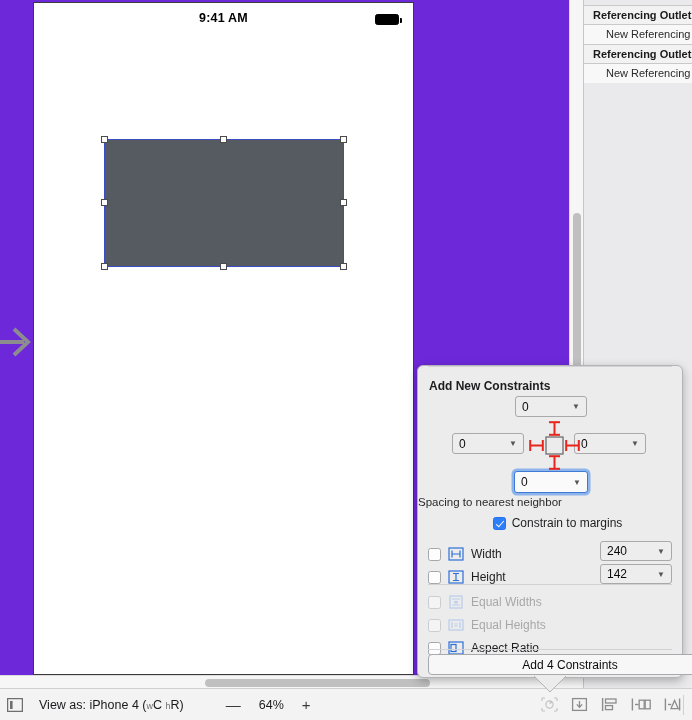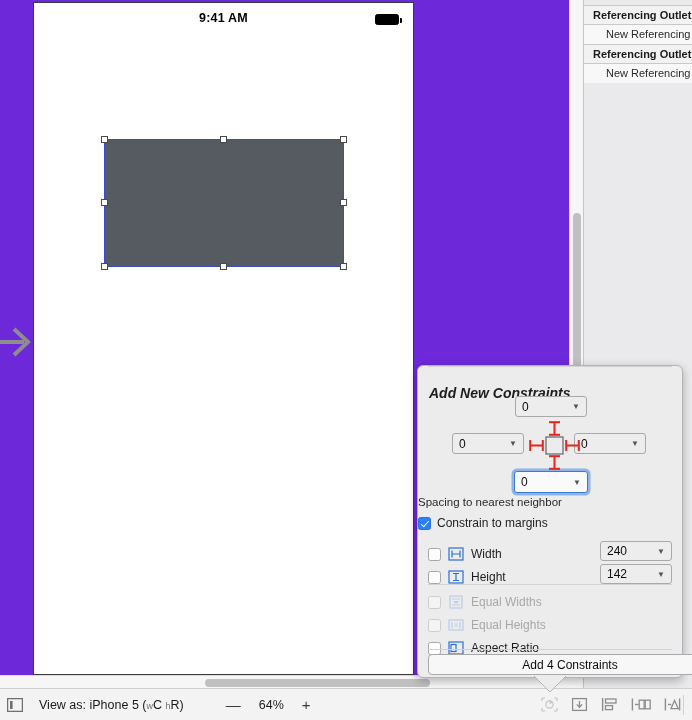--- a/index.html
+++ b/index.html
@@ -116,22 +116,22 @@
   
   .popover {
     position: absolute; left: 417px; top: 365px;
     width: 266px; height: 313px;
     background: #ececec;
     border: 1px solid #b4b4b6;
     border-radius: 6px;
     box-shadow: 0 3px 10px rgba(0,0,0,.28);
   }
   .popover-title {
-    position: absolute; left: 11px; top: 19px;
-    font-size: 14px; font-weight: bold; color: #1d1d1f; font-style: italic;
+    position: absolute; left: 11px; top: 13px;
+    font-size: 12px; font-weight: bold; color: #1d1d1f;
   }
   .pop-tail {
     position: absolute; left: 534px; top: 676px;
     width: 32px; height: 18px; overflow: hidden; z-index: 5;
   }
 
   
   .combo {
     position: absolute;
     background: #ededed;
@@ -159,22 +159,22 @@
   .strut-widget {
     position: absolute; left: 108px; top: 55px; width: 56px; height: 50px;
   }
 
   .caption {
     position: absolute; left: 0; right: 0; top: 130px;
     font-size: 11.5px; color: #2a2a2c;
   }
 
   .margins-row {
-    position: absolute; left: 0; right: 0; top: 150px;
-    display: flex; align-items: center; gap: 6px;
+    position: absolute; left: 15px; right: 0; top: 150px;
+    display: flex; justify-content: center; align-items: center; gap: 6px;
   }
   .chk {
     width: 13px; height: 13px; border-radius: 2.5px;
     border: 1px solid #a7a7a9; background: #fdfdfd;
     display: inline-block; position: relative; flex: none;
   }
   .chk.checked { background: #2d7ff9; border-color: #2571e6; }
   .chk.checked:after {
     content: ""; position: absolute; left: 4px; top: 1px;
     width: 3px; height: 7px; border: solid #fff;
@@ -420,21 +420,21 @@
 
   <div class="bottom-bar">
 
     <svg class="panel-toggle" viewBox="0 0 16 14">
       <rect x="0.6" y="0.6" width="14.8" height="12.8" fill="none" stroke="#6f6f71" stroke-width="1.3"></rect>
       <rect x="3" y="3" width="2.6" height="8" fill="#6f6f71"></rect>
     </svg>
 
     <div class="viewas">
       <span>View as:</span>
-      <span>iPhone 5</span>
+      <span>iPhone 4</span>
       <span>(<span class="sub">w</span><span>C</span> <span class="sub">h</span><span>R</span>)</span>
     </div>
 
     <div class="zoomctl">
       <span class="zbtn">—</span>
       <span>64%</span>
       <span class="zbtn">+</span>
     </div>
 
     <div class="al-tools">

